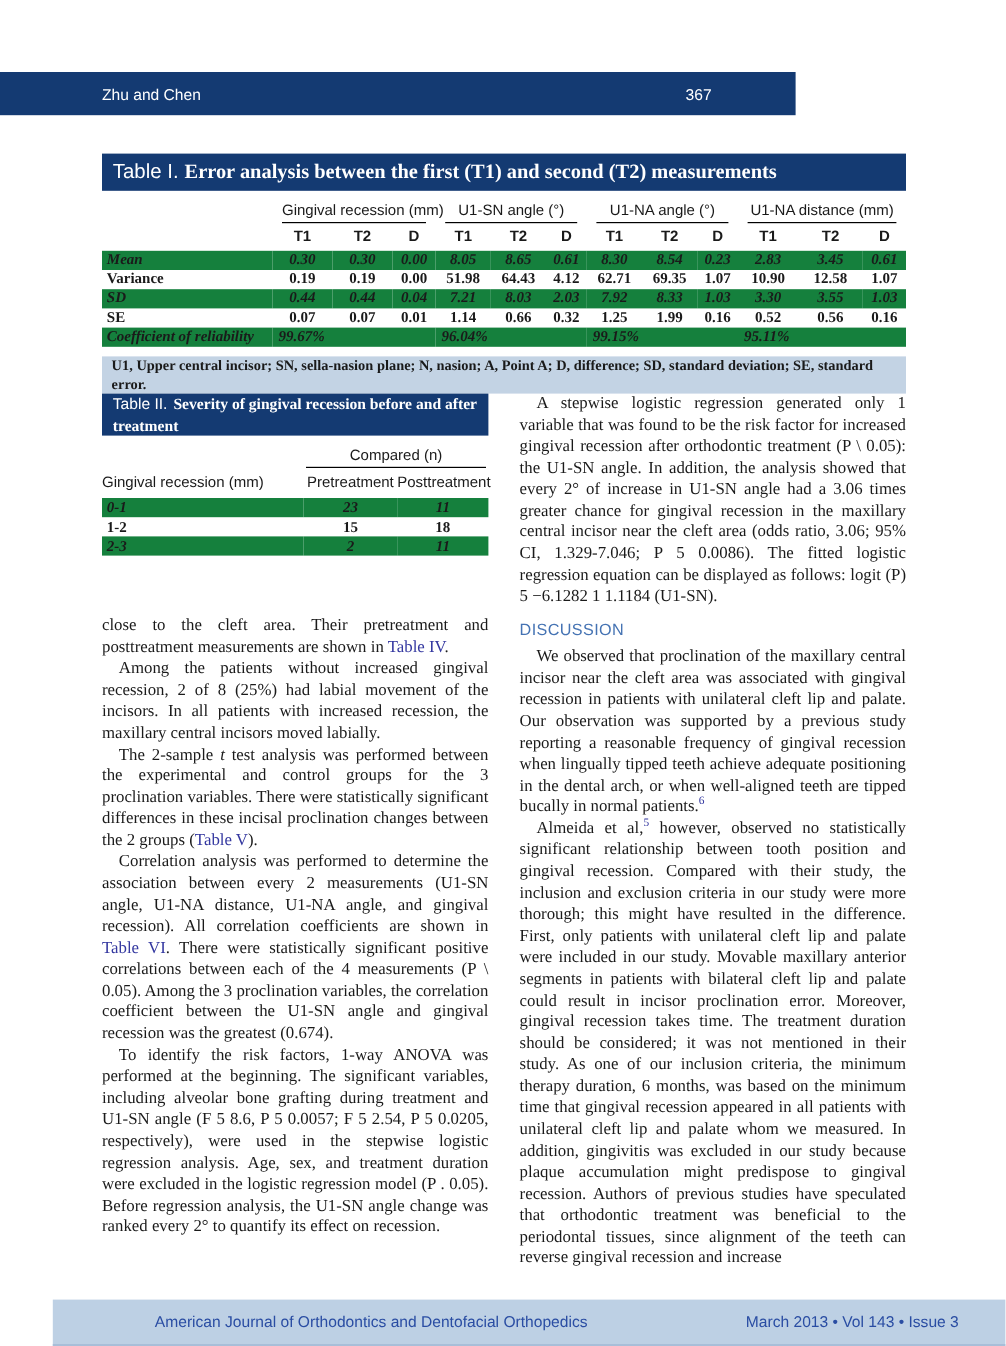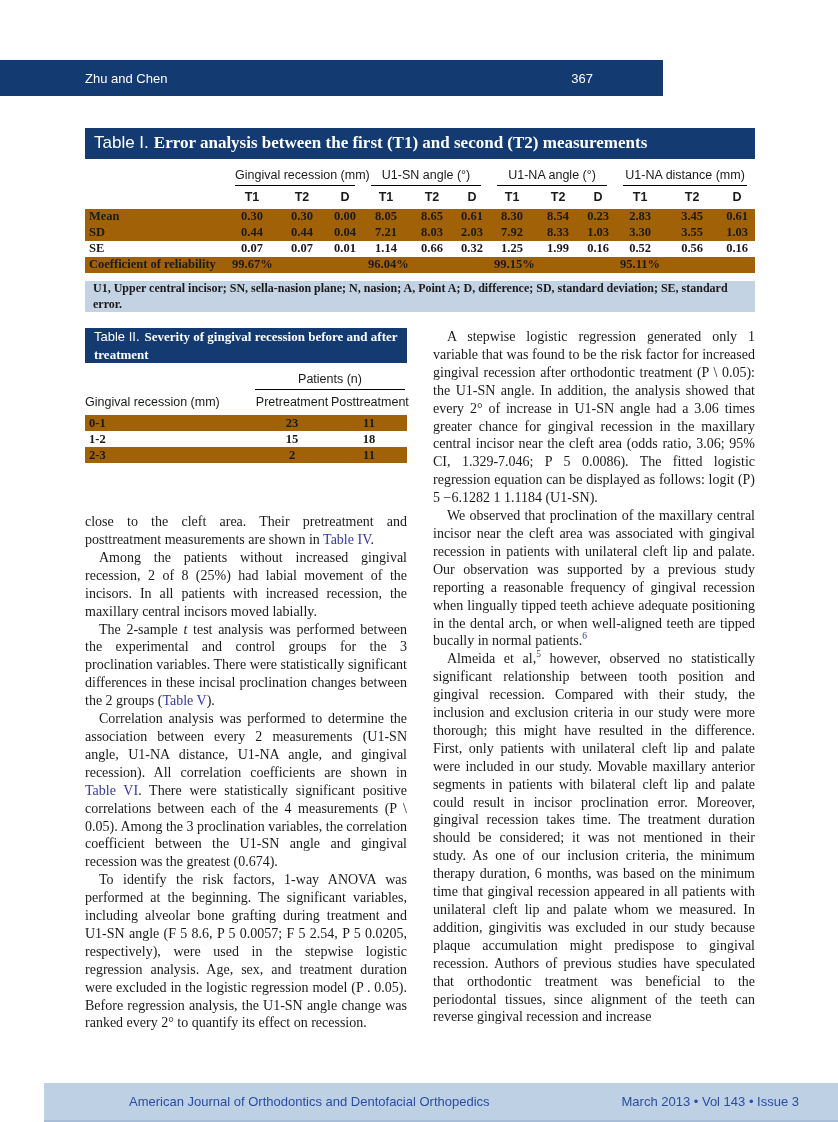--- a/index.html
+++ b/index.html
@@ -16,21 +16,21 @@
   .tbl-label{font-family:"Liberation Sans", sans-serif;font-weight:400;margin-right:5px;}
   .tbl-caption{font-weight:700;}
   table{border-collapse:collapse;table-layout:fixed;width:670px;}
   .t2 table{width:322px;}
   th,td{font-size:12.5px;padding:0;}
   .grp-row th{padding-top:9px;font-family:"Liberation Sans", sans-serif;font-weight:400;}
   .grp-u{border-bottom:1.5px solid #000;padding-bottom:3px;margin:0 8px;text-align:center;white-space:nowrap;}
   .sub-row th{font-family:"Liberation Sans", sans-serif;font-weight:700;text-align:center;padding:4px 0 5px 0;}
   .num{text-align:center;font-weight:700;}
   .rowlabel{text-align:left;font-weight:700;padding-left:4px;white-space:nowrap;}
-  tr.shade{background:#a16207;}
+  tr.shade{background:#15803d;font-style:italic;}
   tbody td{height:16px;}
   .rel{text-align:left;font-weight:700;padding-left:5px;}
   .tbl-footnote{margin-top:8px;background:#c3d3e4;font-size:12px;font-weight:600;
       padding:0 8px;line-height:1.3;}
   
   .columns{position:absolute;top:328px;left:85px;width:670px;display:flex;gap:26px;}
   .col{width:322px;}
   
   .t2{margin-bottom:50px;}
   .t2 .tbl-titlebar{font-size:13px;padding:0 9px;}
@@ -123,20 +123,35 @@
           <td class="num">8.05</td>
           <td class="num">8.65</td>
           <td class="num">0.61</td>
           <td class="num">8.30</td>
           <td class="num">8.54</td>
           <td class="num">0.23</td>
           <td class="num">2.83</td>
           <td class="num">3.45</td>
           <td class="num">0.61</td>
         </tr>
+        <tr>
+          <td class="rowlabel">Variance</td>
+          <td class="num">0.19</td>
+          <td class="num">0.19</td>
+          <td class="num">0.00</td>
+          <td class="num">51.98</td>
+          <td class="num">64.43</td>
+          <td class="num">4.12</td>
+          <td class="num">62.71</td>
+          <td class="num">69.35</td>
+          <td class="num">1.07</td>
+          <td class="num">10.90</td>
+          <td class="num">12.58</td>
+          <td class="num">1.07</td>
+        </tr>
         <tr class="shade">
           <td class="rowlabel">SD</td>
           <td class="num">0.44</td>
           <td class="num">0.44</td>
           <td class="num">0.04</td>
           <td class="num">7.21</td>
           <td class="num">8.03</td>
           <td class="num">2.03</td>
           <td class="num">7.92</td>
           <td class="num">8.33</td>
@@ -183,21 +198,21 @@
         <table>
           <colgroup>
               <col style="width:168px">
               <col style="width:78px">
               <col style="width:76px">
             </colgroup>
           <thead>
             <tr class="pat-row">
               <th></th>
               <th colspan="2">
-                  <div class="pat-u">Patients (n)</div>
+                  <div class="pat-u">Compared (n)</div>
                 </th>
             </tr>
             <tr class="hdr">
               <th class="first">Gingival recession (mm)</th>
               <th>Pretreatment</th>
               <th>Posttreatment</th>
             </tr>
           </thead>
           <tbody>
             <tr class="shade">
@@ -221,20 +236,21 @@
 
       <p class="para noind"><span>close to the cleft area. Their pretreatment and posttreatment measurements are shown in </span><a class="tlink">Table IV</a><span>.</span></p>
       <p class="para">Among the patients without increased gingival recession, 2 of 8 (25%) had labial movement of the incisors. In all patients with increased recession, the maxillary central incisors moved labially.</p>
       <p class="para"><span>The 2-sample </span><span class="it">t</span><span> test analysis was performed between the experimental and control groups for the 3 proclination variables. There were statistically significant differences in these incisal proclination changes between the 2 groups (</span><a class="tlink">Table V</a><span>).</span></p>
       <p class="para"><span>Correlation analysis was performed to determine the association between every 2 measurements (U1-SN angle, U1-NA distance, U1-NA angle, and gingival recession). All correlation coefficients are shown in </span><a class="tlink">Table VI</a><span>. There were statistically significant positive correlations between each of the 4 measurements (P \ 0.05). Among the 3 proclination variables, the correlation coefficient between the U1-SN angle and gingival recession was the greatest (0.674).</span></p>
       <p class="para">To identify the risk factors, 1-way ANOVA was performed at the beginning. The significant variables, including alveolar bone grafting during treatment and U1-SN angle (F 5 8.6, P 5 0.0057; F 5 2.54, P 5 0.0205, respectively), were used in the stepwise logistic regression analysis. Age, sex, and treatment duration were excluded in the logistic regression model (P . 0.05). Before regression analysis, the U1-SN angle change was ranked every 2° to quantify its effect on recession.</p>
     </div>
 
     <div class="col">
       <p class="para">A stepwise logistic regression generated only 1 variable that was found to be the risk factor for increased gingival recession after orthodontic treatment (P \ 0.05): the U1-SN angle. In addition, the analysis showed that every 2° of increase in U1-SN angle had a 3.06 times greater chance for gingival recession in the maxillary central incisor near the cleft area (odds ratio, 3.06; 95% CI, 1.329-7.046; P 5 0.0086). The fitted logistic regression equation can be displayed as follows: logit (P) 5 −6.1282 1 1.1184 (U1-SN).</p>
+      <h2 class="disc-head">DISCUSSION</h2>
       <p class="para"><span>We observed that proclination of the maxillary central incisor near the cleft area was associated with gingival recession in patients with unilateral cleft lip and palate. Our observation was supported by a previous study reporting a reasonable frequency of gingival recession when lingually tipped teeth achieve adequate positioning in the dental arch, or when well-aligned teeth are tipped bucally in normal patients.</span><a class="supref">6</a></p>
       <p class="para"><span>Almeida et al,</span><a class="supref">5</a><span> however, observed no statistically significant relationship between tooth position and gingival recession. Compared with their study, the inclusion and exclusion criteria in our study were more thorough; this might have resulted in the difference. First, only patients with unilateral cleft lip and palate were included in our study. Movable maxillary anterior segments in patients with bilateral cleft lip and palate could result in incisor proclination error. Moreover, gingival recession takes time. The treatment duration should be considered; it was not mentioned in their study. As one of our inclusion criteria, the minimum therapy duration, 6 months, was based on the minimum time that gingival recession appeared in all patients with unilateral cleft lip and palate whom we measured. In addition, gingivitis was excluded in our study because plaque accumulation might predispose to gingival recession. Authors of previous studies have speculated that orthodontic treatment was beneficial to the periodontal tissues, since alignment of the teeth can reverse gingival recession and increase</span></p>
     </div>
 
   </div>
 
   <div class="footer-bar">
     <span>American Journal of Orthodontics and Dentofacial Orthopedics</span>
     <span>March 2013 • Vol 143 • Issue 3</span>
   </div>

